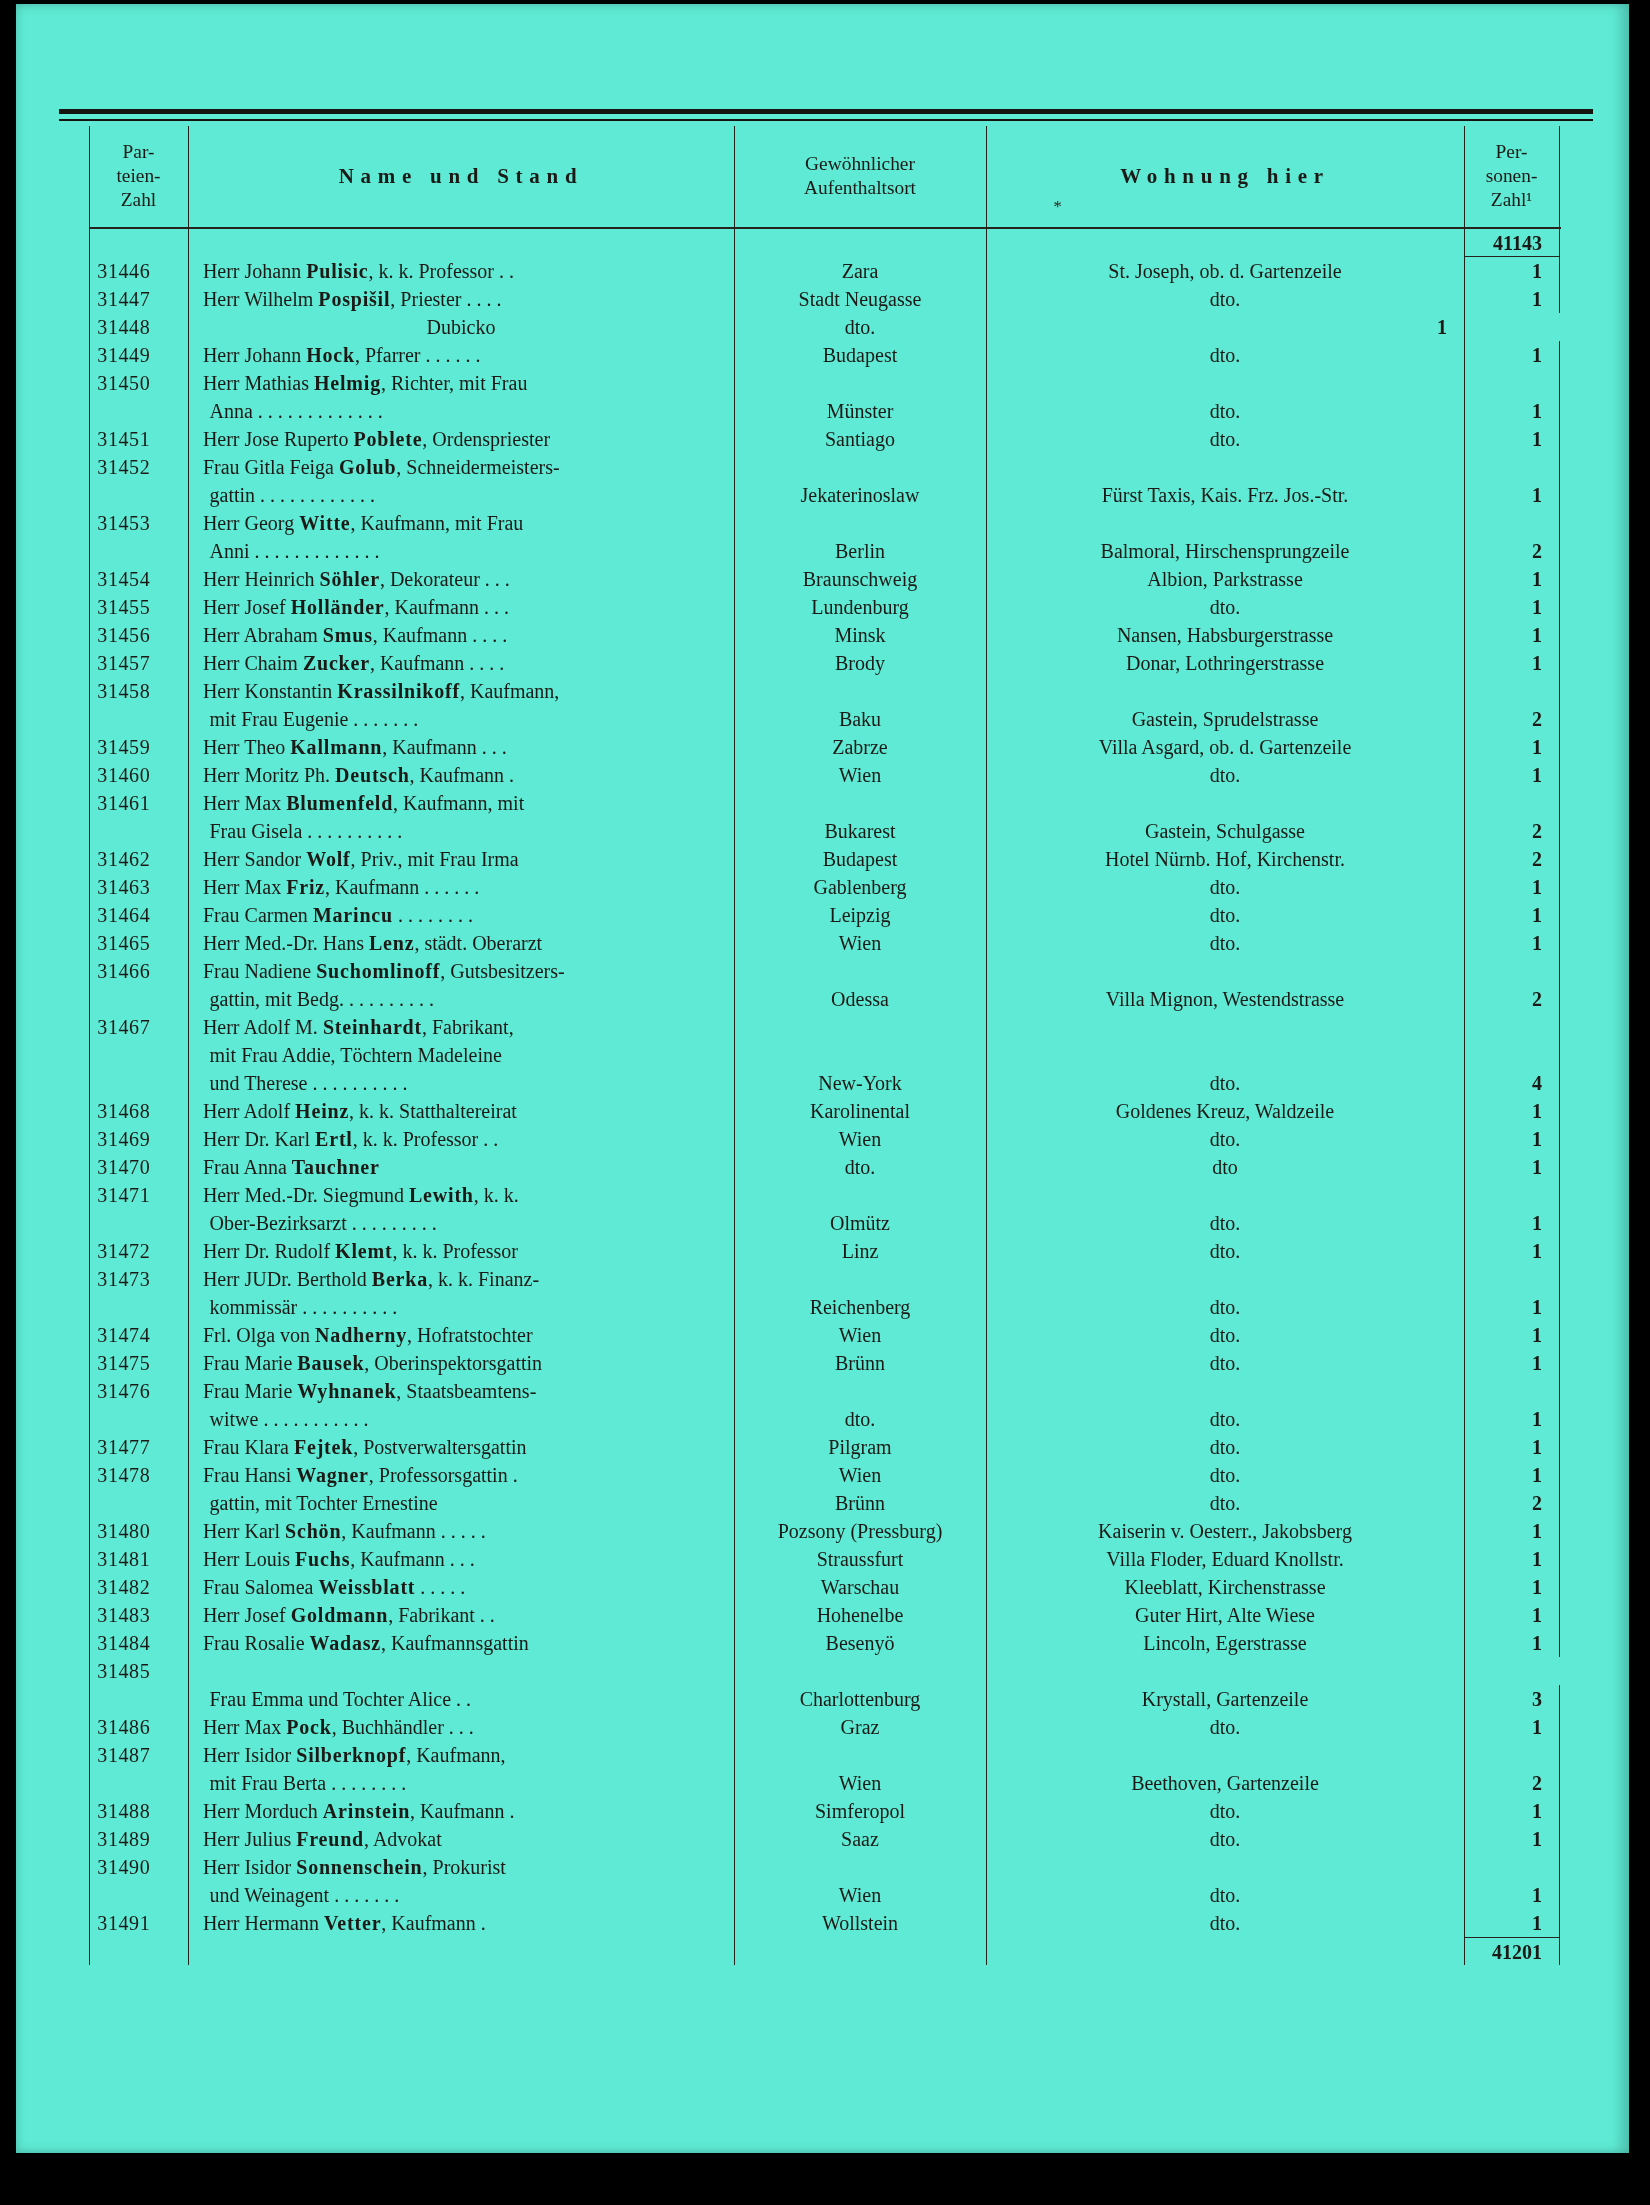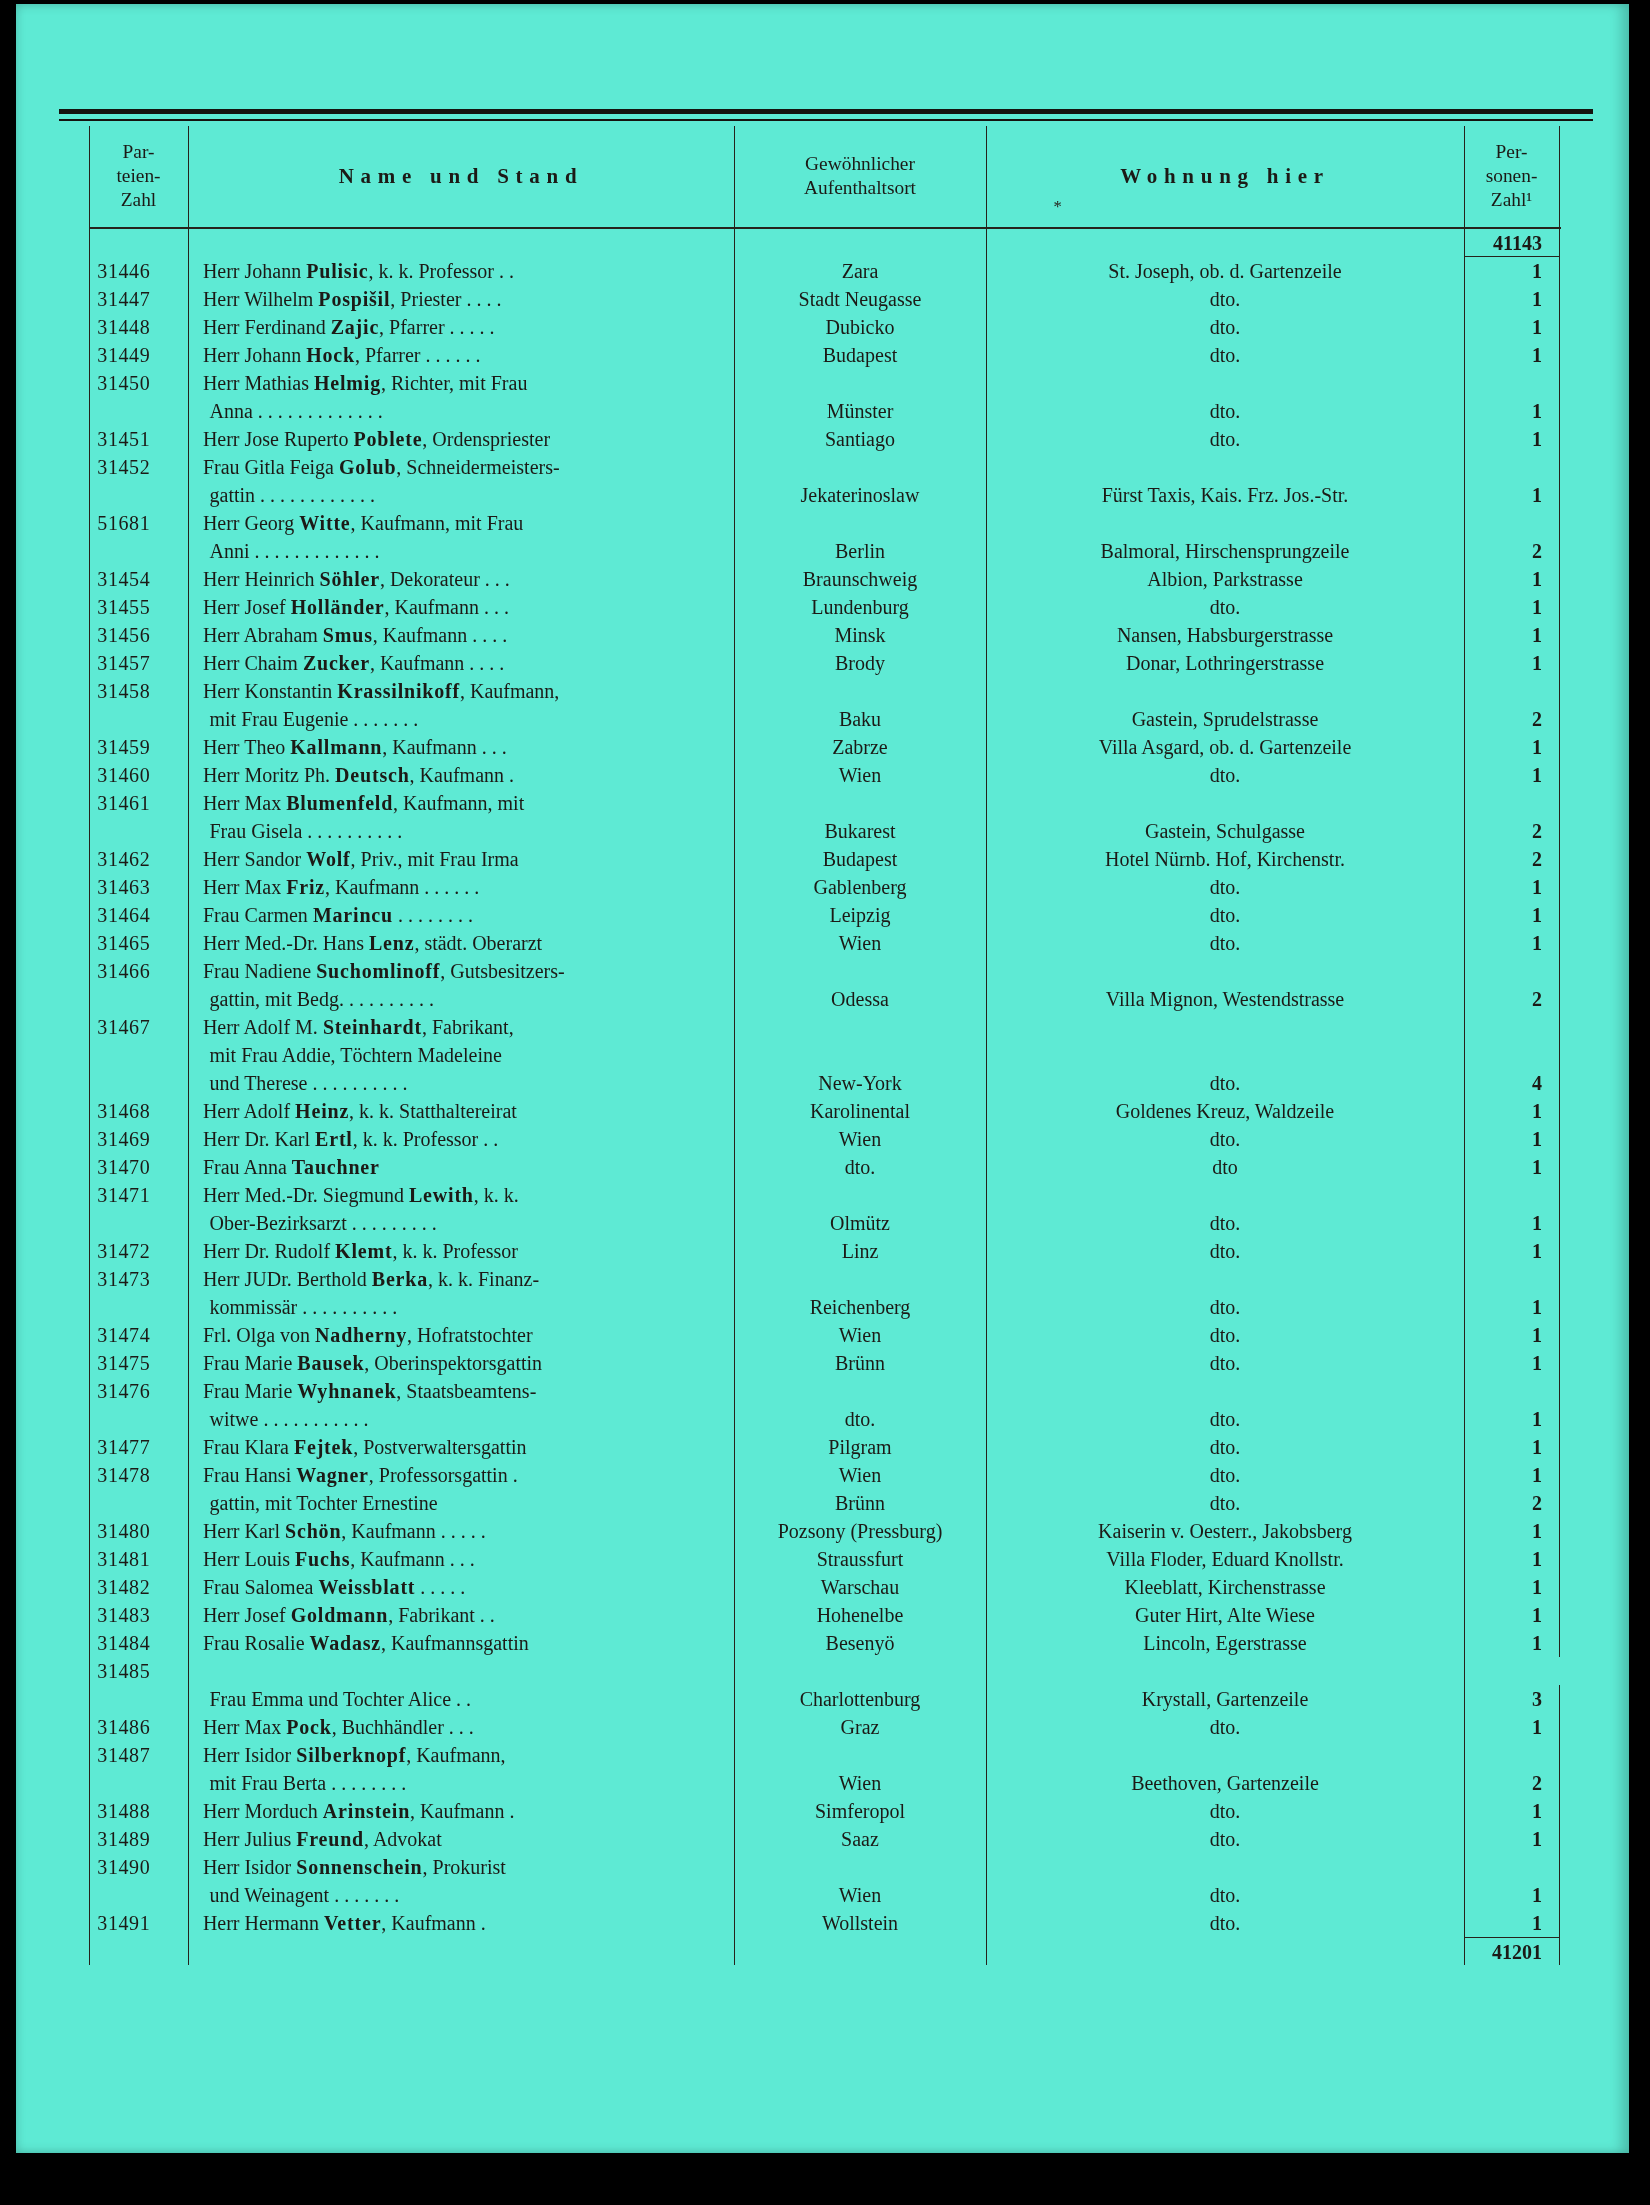--- a/index.html
+++ b/index.html
@@ -127,21 +127,20 @@
         </div>
         <div class="row grid5">
           <div class="c num">31447</div>
           <div class="c name"><span>Herr Wilhelm </span><span class="bd">Pospišil</span><span>, Priester . . . .</span></div>
           <div class="c ort">Stadt Neugasse</div>
           <div class="c woh">dto.</div>
           <div class="c pers">1</div>
         </div>
         <div class="row grid5">
           <div class="c num">31448</div>
-          <div class="c name"><span>Herr Ferdinand </span><span class="bd">Zajic</span><span>, Pfarrer . . . . .</span></div>
           <div class="c ort">Dubicko</div>
           <div class="c woh">dto.</div>
           <div class="c pers">1</div>
         </div>
         <div class="row grid5">
           <div class="c num">31449</div>
           <div class="c name"><span>Herr Johann </span><span class="bd">Hock</span><span>, Pfarrer . . . . . .</span></div>
           <div class="c ort">Budapest</div>
           <div class="c woh">dto.</div>
           <div class="c pers">1</div>
@@ -175,21 +174,21 @@
           <div class="c pers"></div>
         </div>
         <div class="row grid5">
           <div class="c num"></div>
           <div class="c name cont"><span>gattin . . . . . . . . . . . .</span><span class="bd"></span><span></span></div>
           <div class="c ort">Jekaterinoslaw</div>
           <div class="c woh">Fürst Taxis, Kais. Frz. Jos.-Str.</div>
           <div class="c pers">1</div>
         </div>
         <div class="row grid5">
-          <div class="c num">51681</div>
+          <div class="c num">31453</div>
           <div class="c name"><span>Herr Georg </span><span class="bd">Witte</span><span>, Kaufmann, mit Frau</span></div>
           <div class="c ort"></div>
           <div class="c woh"></div>
           <div class="c pers"></div>
         </div>
         <div class="row grid5">
           <div class="c num"></div>
           <div class="c name cont"><span>Anni . . . . . . . . . . . . .</span><span class="bd"></span><span></span></div>
           <div class="c ort">Berlin</div>
           <div class="c woh">Balmoral, Hirschensprungzeile</div>

